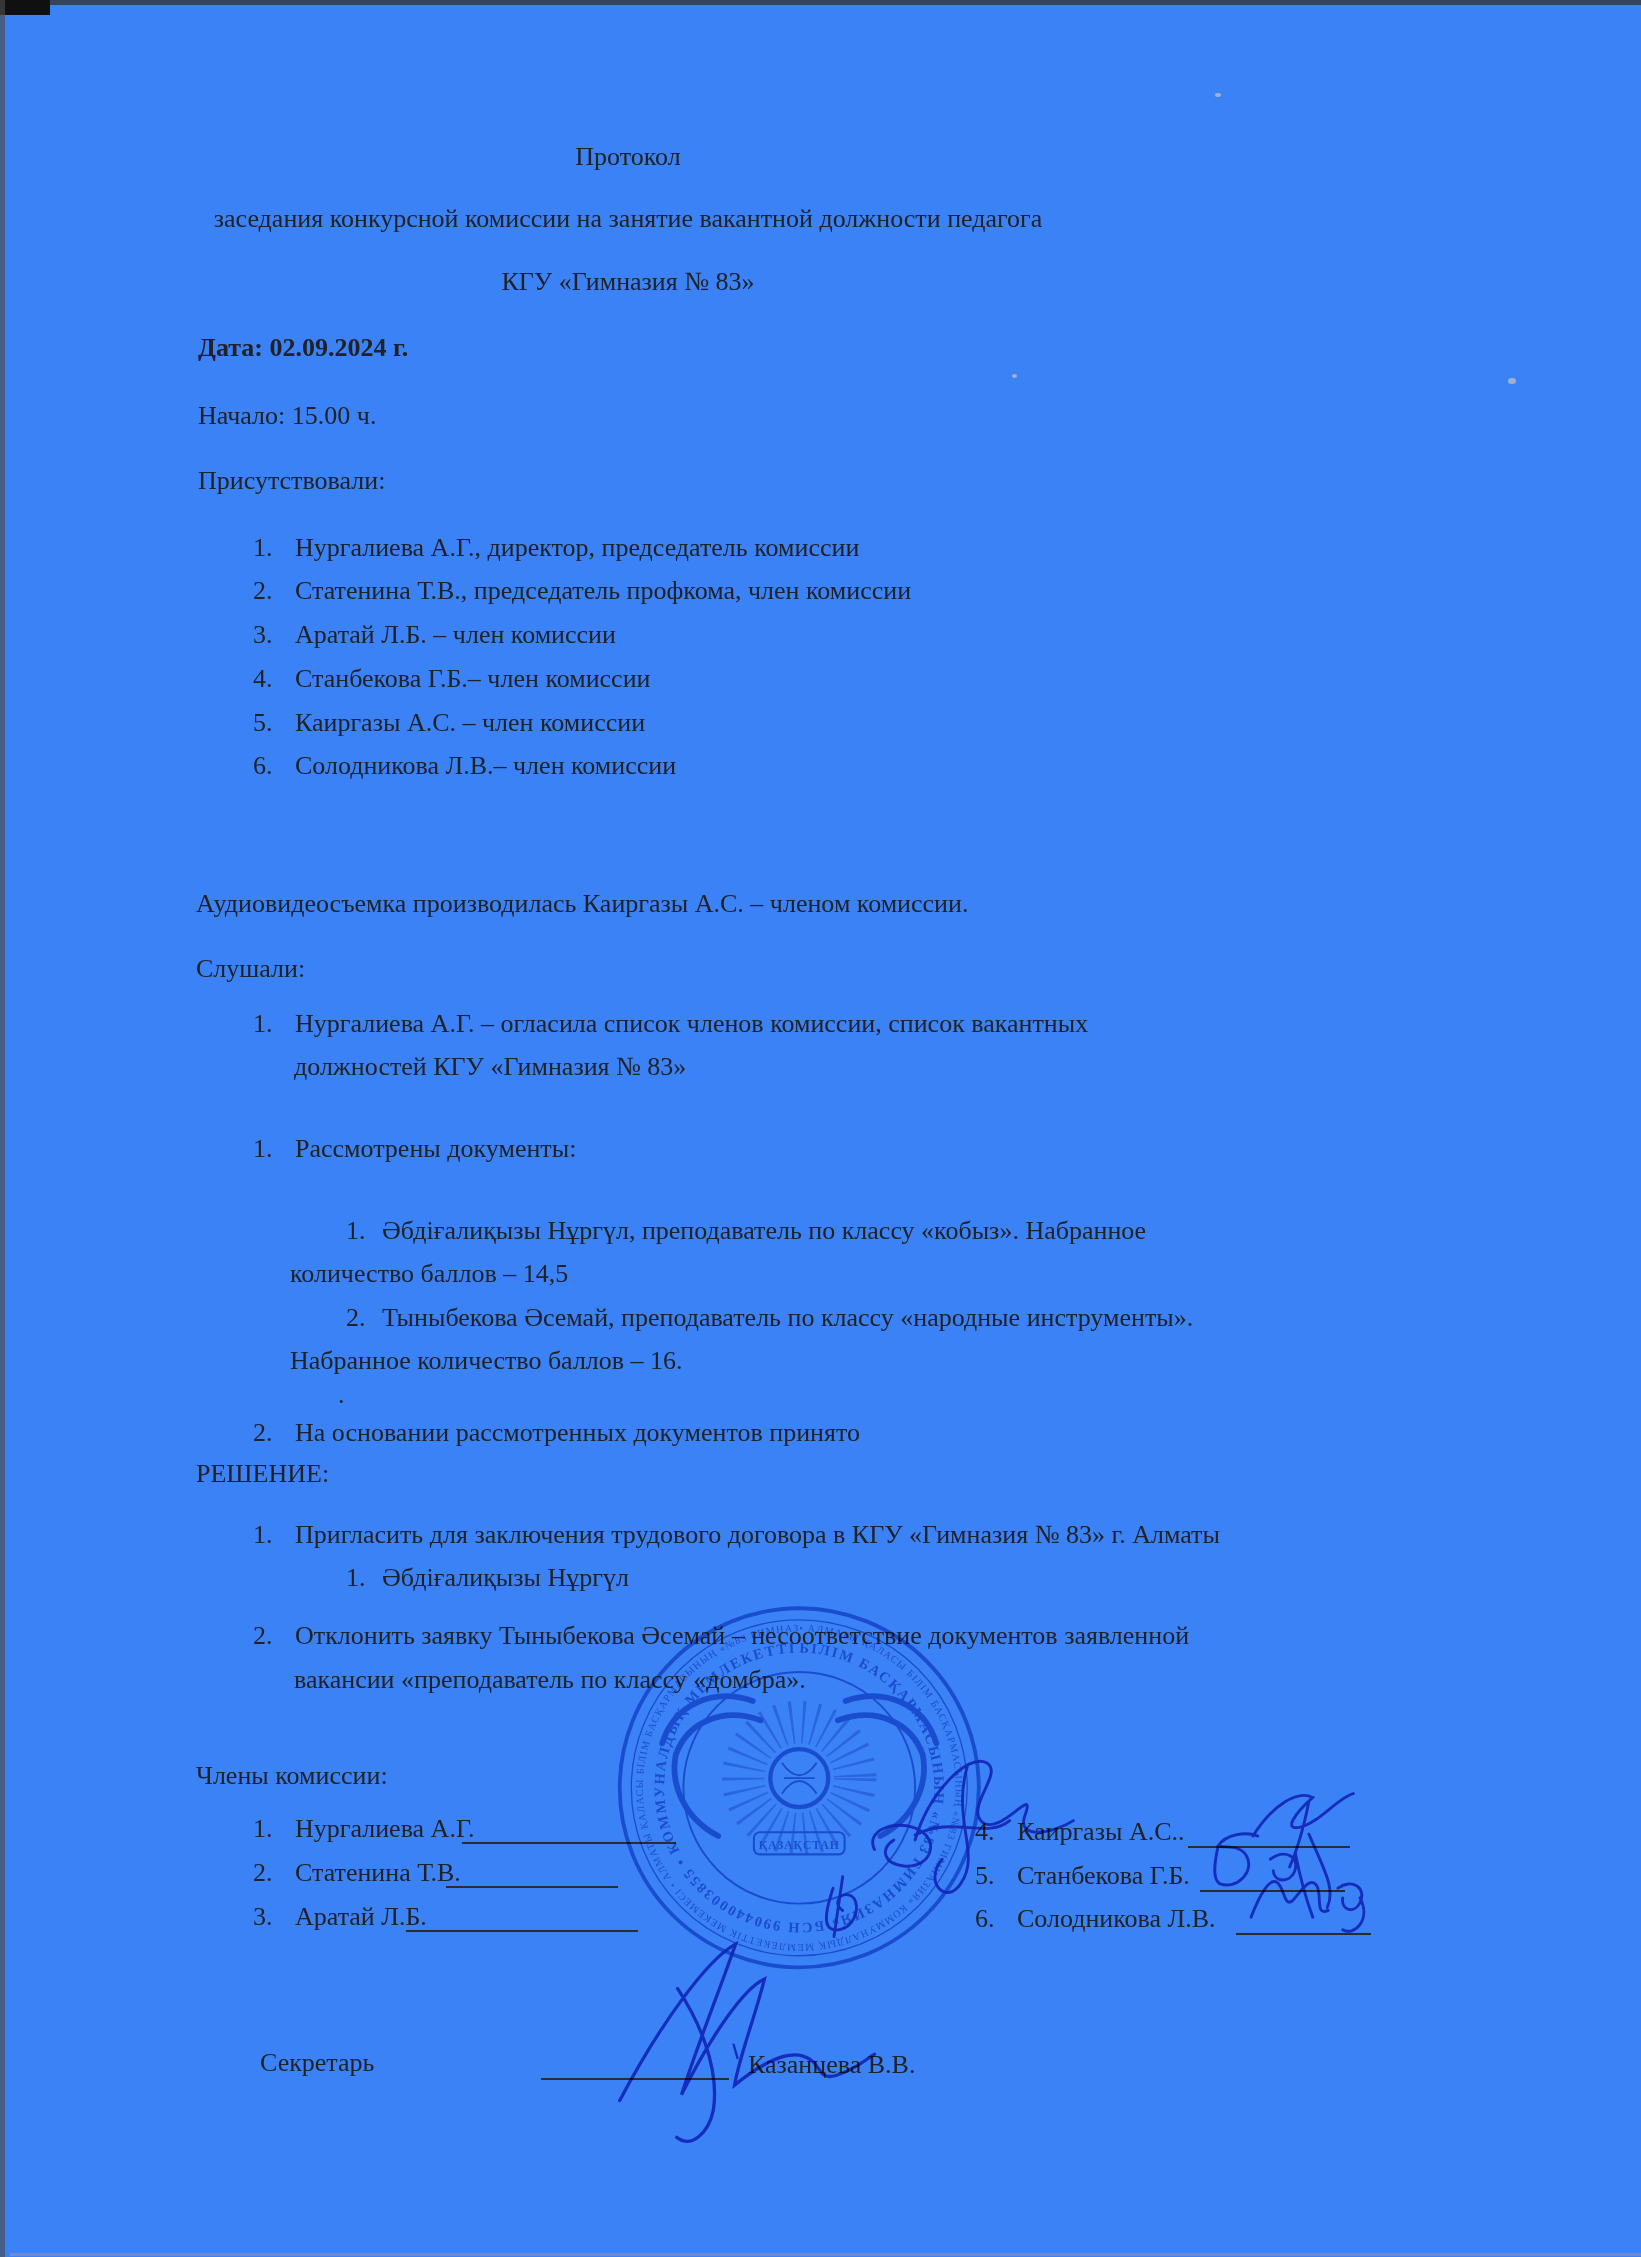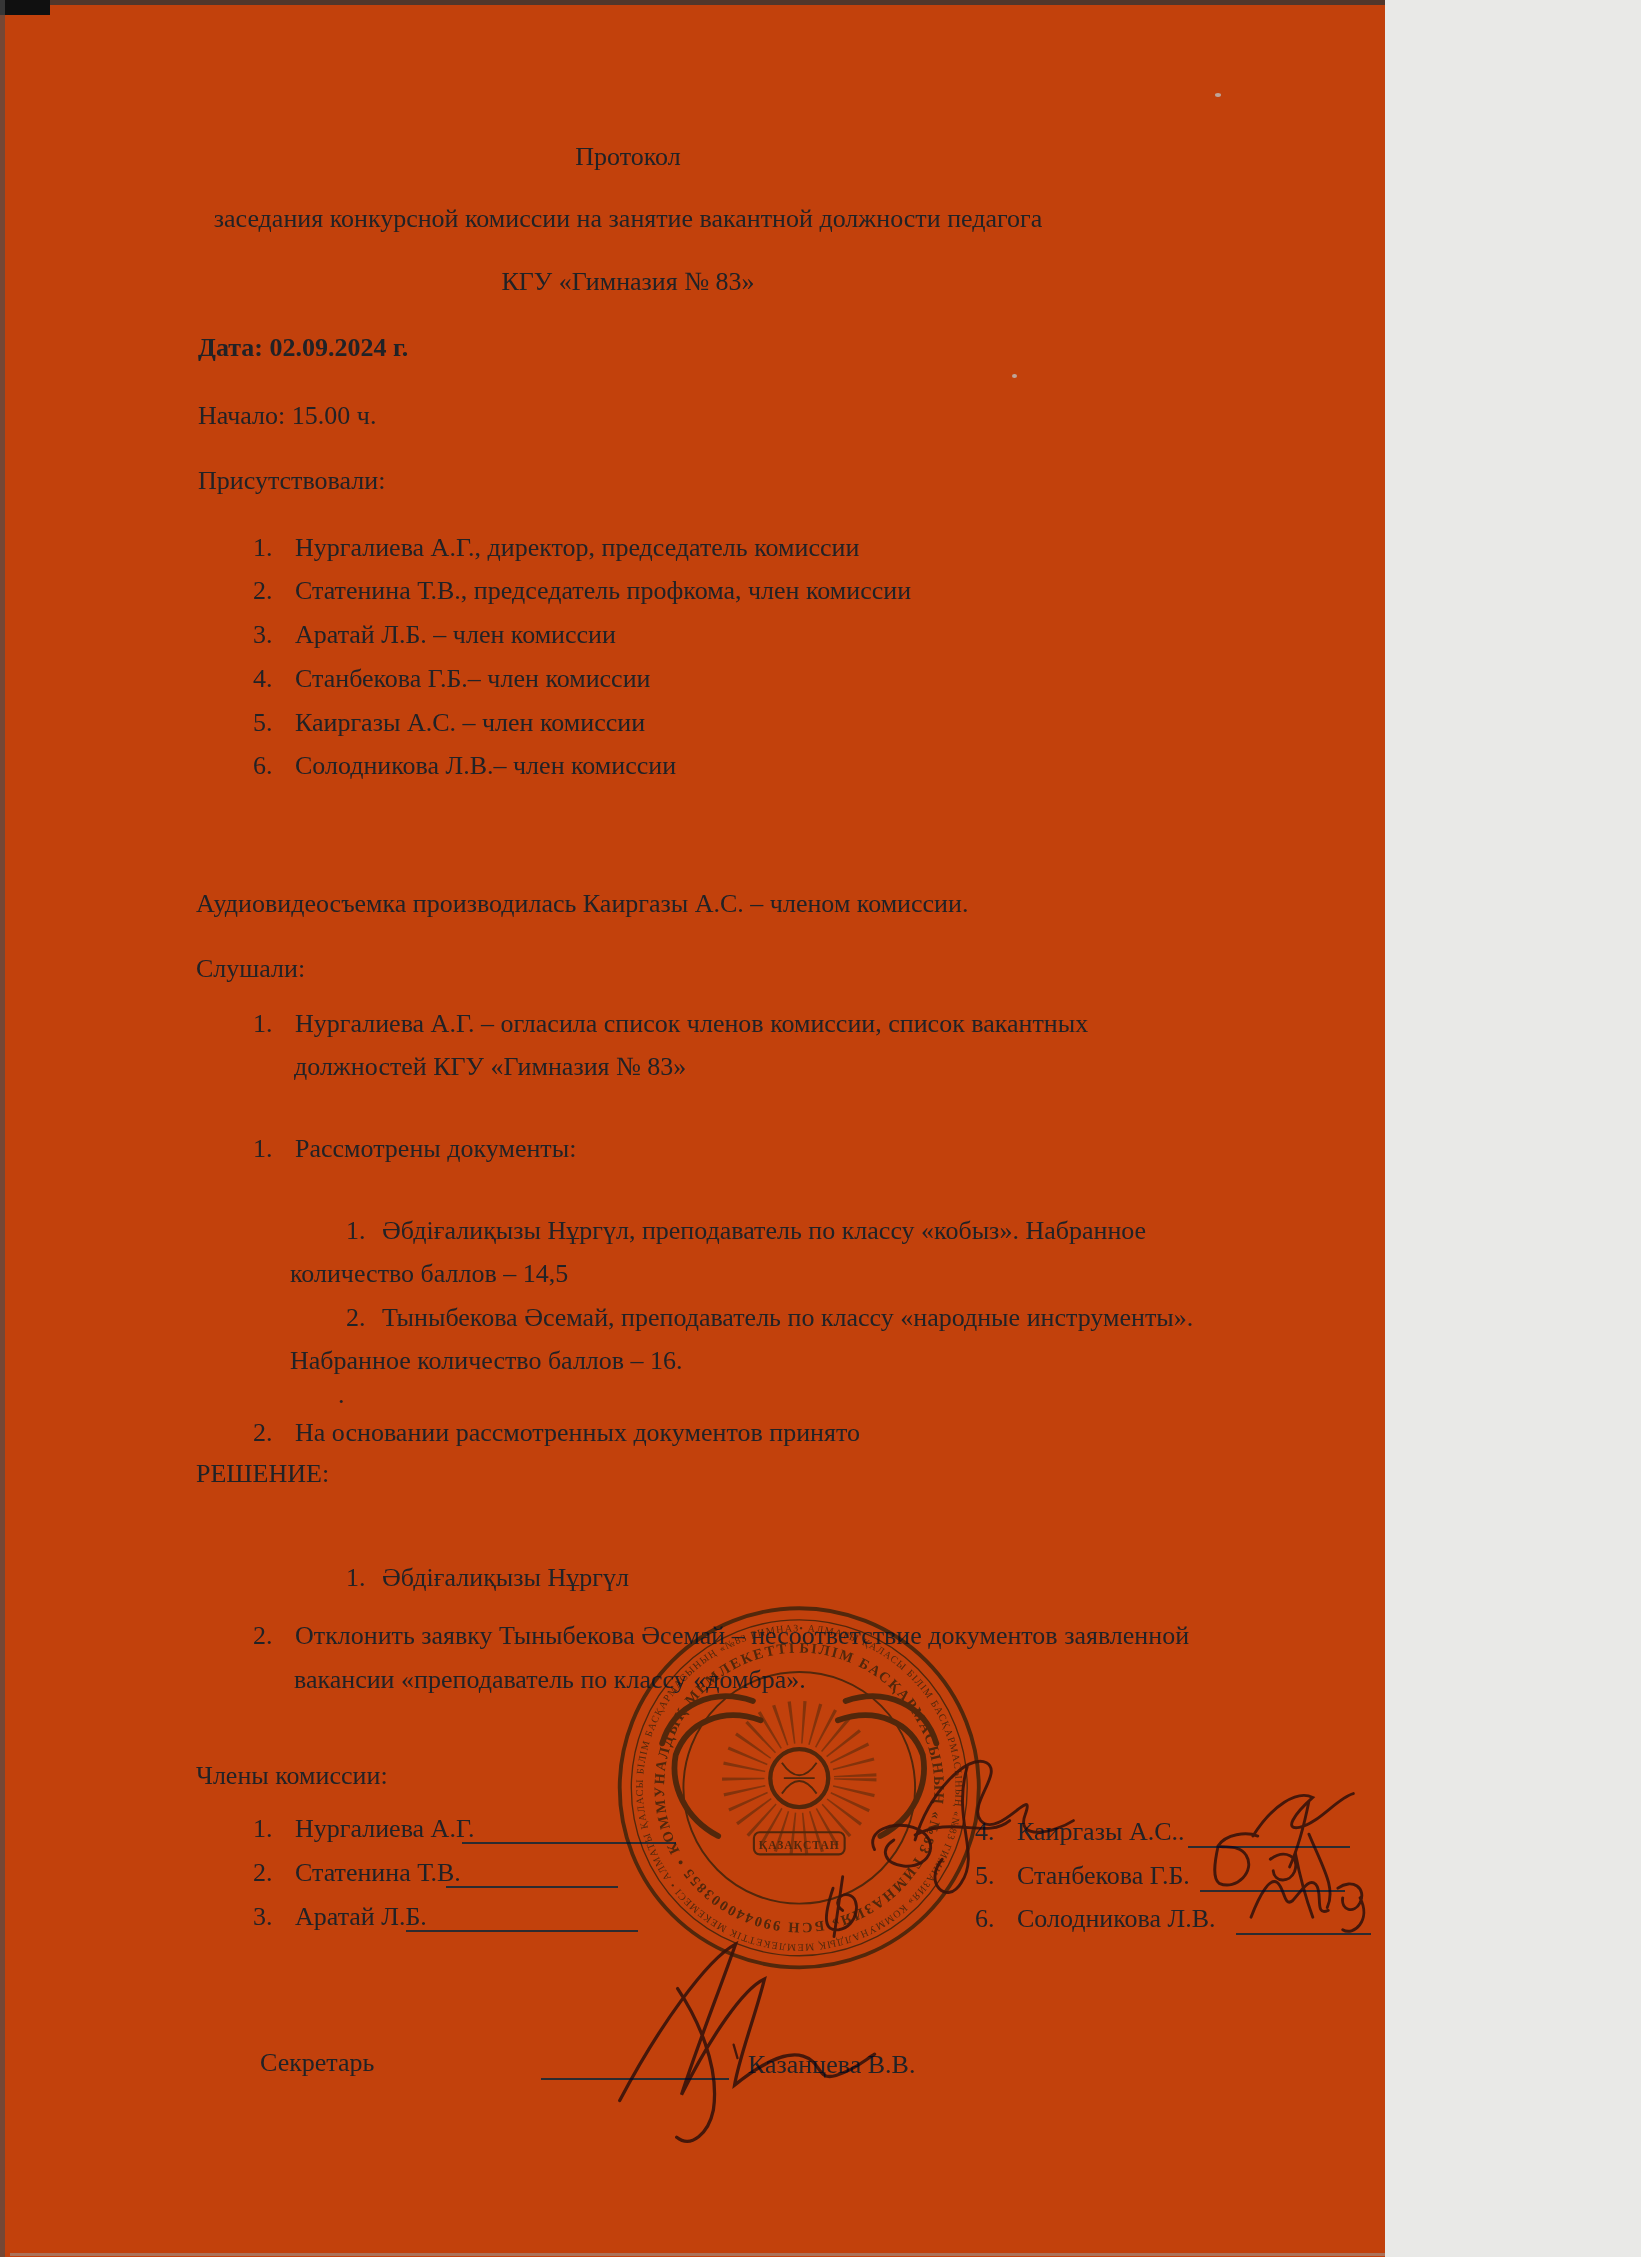--- a/index.html
+++ b/index.html
@@ -1,18 +1,18 @@
 <!DOCTYPE html>
 <html><head>
 <meta charset="utf-8">
 <style>
   html,body{margin:0;padding:0;background:#e9e9e7;}
   .page{
-    position:relative;width:1379px;height:2257px;background:#c2410c;
-    font-family:"Liberation Serif","DejaVu Serif",serif;color:#212226;overflow:hidden;padding-left:6px;
+    position:relative;width:1641px;height:2257px;background:#3b82f6;
+    font-family:"Liberation Serif","DejaVu Serif",serif;color:#212226;overflow:hidden;
   }
   .t{position:absolute;font-size:26px;line-height:1.25;white-space:nowrap;}
   .center{left:97px;width:1062px;text-align:center;}
   .num{display:inline-block;width:42px;}
   .num2{display:inline-block;width:36px;}
   .uline{position:absolute;height:1.9px;background:#2b2b30;}
   .scan-top{position:absolute;top:0;left:0;width:100%;height:4.8px;background:#343434;opacity:.8;}
   .scan-corner{position:absolute;top:0;left:0;width:50px;height:14.5px;background:#101010;}
   .scan-left{position:absolute;top:0;left:0;width:4.8px;height:100%;background:#4c4c4c;opacity:.65;}
   .scan-bottom{position:absolute;bottom:1px;left:9.7px;right:0;height:2.9px;background:#9a9a9a;opacity:.55;}
@@ -58,20 +58,21 @@
   <div class="t" style="left:346px;top:1215px;"><span class="num2">1.</span><span>Әбдіғалиқызы Нұргүл, преподаватель по классу «кобыз». Набранное</span></div>
   <div class="t" style="left:290px;top:1258px;text-align:center;">количество баллов – 14,5</div>
   <div class="t" style="left:346px;top:1302px;"><span class="num2">2.</span><span>Тыныбекова Әсемай, преподаватель по классу «народные инструменты».</span></div>
   <div class="t" style="left:290px;top:1345px;">Набранное количество баллов – 16.</div>
 
   <div class="t" style="left:338px;top:1379px;">.</div>
 
   <div class="t" style="left:253px;top:1417px;"><span class="num">2.</span><span>На основании рассмотренных документов принято</span></div>
   <div class="t" style="left:196px;top:1458px;">РЕШЕНИЕ:</div>
 
+  <div class="t" style="left:253px;top:1519px;"><span class="num">1.</span><span>Пригласить для заключения трудового договора в КГУ «Гимназия № 83» г. Алматы</span></div>
   <div class="t" style="left:346px;top:1562px;"><span class="num2">1.</span><span>Әбдіғалиқызы Нұргүл</span></div>
   <div class="t" style="left:253px;top:1620px;"><span class="num">2.</span><span>Отклонить заявку Тыныбекова Әсемай – несоответствие документов заявленной</span></div>
   <div class="t" style="left:294px;top:1664px;">вакансии «преподаватель по классу «домбра».</div>
 
   <div class="t" style="left:196px;top:1760px;">Члены комиссии:</div>
 
   <div class="t" style="left:253px;top:1813px;"><span class="num">1.</span><span>Нургалиева А.Г.</span></div>
   <div class="t" style="left:253px;top:1857px;"><span class="num">2.</span><span>Статенина Т.В. </span></div>
   <div class="t" style="left:253px;top:1901px;"><span class="num">3.</span><span>Аратай Л.Б.</span></div>
 

